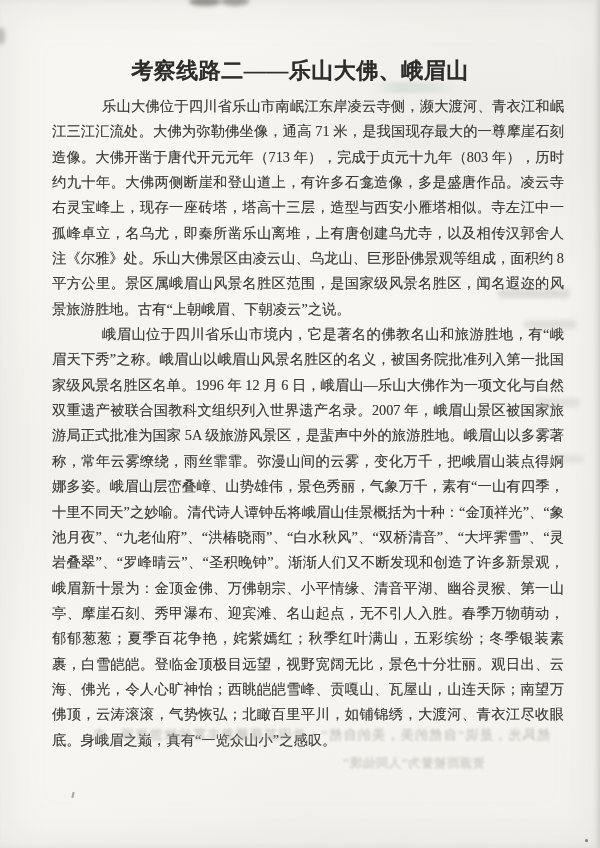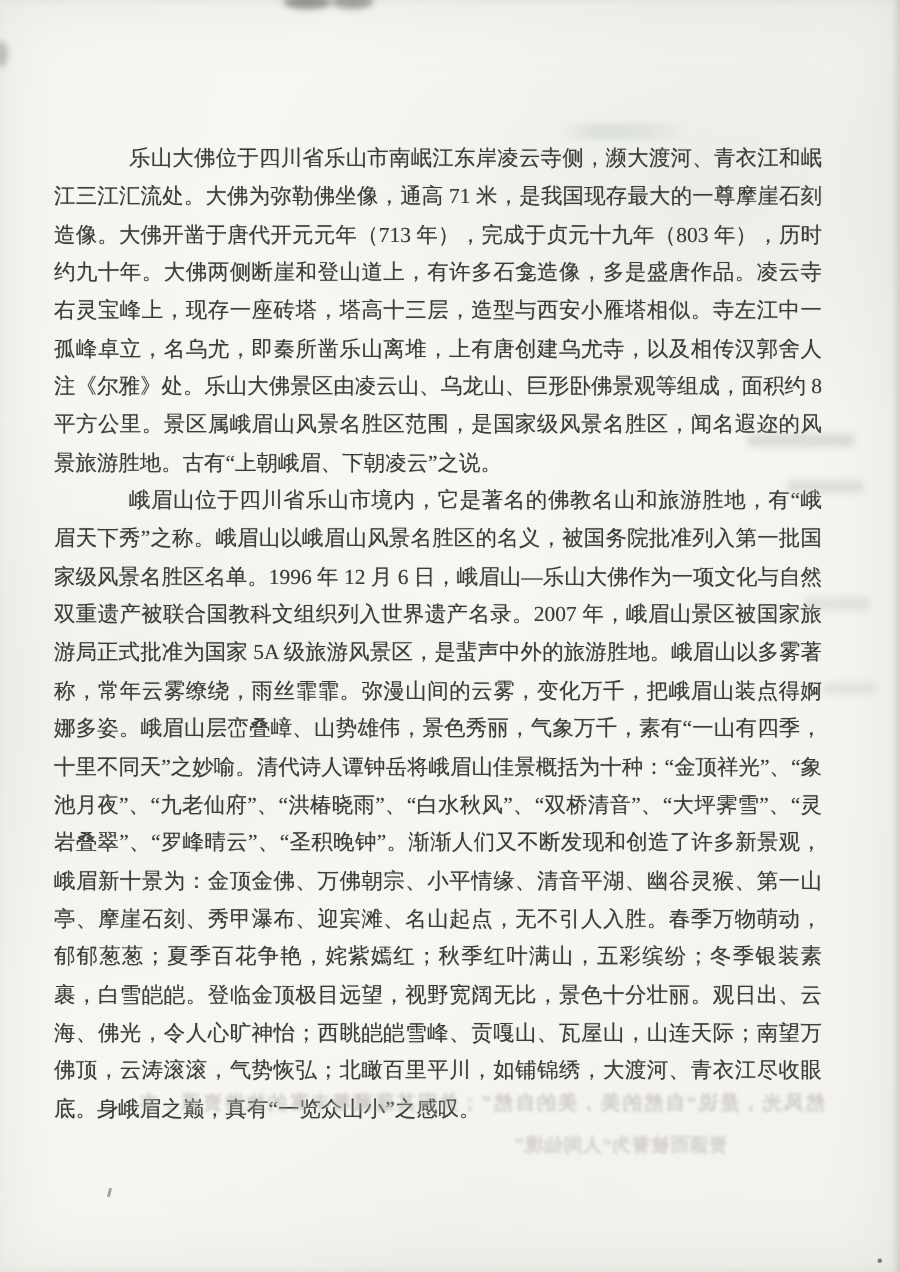--- a/index.html
+++ b/index.html
@@ -35,21 +35,21 @@
     font-weight: bold;
     letter-spacing: 0.5px;
     color: #2e2d2b;
     text-shadow: 0 0 0.6px rgba(46,45,43,0.55);
   }
 
   
   .doc-body {
     position: absolute;
     top: 94px;
-    left: 36px;
+    left: 52px;
     width: 512px;
     color: #3d3c3a;
     font-size: 14.3px;
     line-height: 25.35px;
     text-align: justify;
     text-shadow: 0 0 0.55px rgba(61,60,58,0.5);
   }
   .doc-body p.para {
     margin: 0;
     padding: 0;
@@ -118,20 +118,21 @@
   .right-edge-shade {
     top: 0; right: 0; width: 5px; height: 100%;
     background: linear-gradient(to right, rgba(166,164,156,0), rgba(166,164,156,0.25));
   }
 </style>
 </head>
 <body>
 
 <div class="page">
 
+  <h1 class="doc-title">考察线路二——乐山大佛、峨眉山</h1>
 
   <div class="doc-body">
       <p class="para">乐山大佛位于四川省乐山市南岷江东岸凌云寺侧，濒大渡河、青衣江和岷江三江汇流处。大佛为弥勒佛坐像，通高 71 米，是我国现存最大的一尊摩崖石刻造像。大佛开凿于唐代开元元年（713 年），完成于贞元十九年（803 年），历时约九十年。大佛两侧断崖和登山道上，有许多石龛造像，多是盛唐作品。凌云寺右灵宝峰上，现存一座砖塔，塔高十三层，造型与西安小雁塔相似。寺左江中一孤峰卓立，名乌尤，即秦所凿乐山离堆，上有唐创建乌尤寺，以及相传汉郭舍人注《尔雅》处。乐山大佛景区由凌云山、乌龙山、巨形卧佛景观等组成，面积约 8 平方公里。景区属峨眉山风景名胜区范围，是国家级风景名胜区，闻名遐迩的风景旅游胜地。古有“上朝峨眉、下朝凌云”之说。</p>
       <p class="para">峨眉山位于四川省乐山市境内，它是著名的佛教名山和旅游胜地，有“峨眉天下秀”之称。峨眉山以峨眉山风景名胜区的名义，被国务院批准列入第一批国家级风景名胜区名单。1996 年 12 月 6 日，峨眉山—乐山大佛作为一项文化与自然双重遗产被联合国教科文组织列入世界遗产名录。2007 年，峨眉山景区被国家旅游局正式批准为国家 5A 级旅游风景区，是蜚声中外的旅游胜地。峨眉山以多雾著称，常年云雾缭绕，雨丝霏霏。弥漫山间的云雾，变化万千，把峨眉山装点得婀娜多姿。峨眉山层峦叠嶂、山势雄伟，景色秀丽，气象万千，素有“一山有四季，十里不同天”之妙喻。清代诗人谭钟岳将峨眉山佳景概括为十种：“金顶祥光”、“象池月夜”、“九老仙府”、“洪椿晓雨”、“白水秋风”、“双桥清音”、“大坪霁雪”、“灵岩叠翠”、“罗峰晴云”、“圣积晚钟”。渐渐人们又不断发现和创造了许多新景观，峨眉新十景为：金顶金佛、万佛朝宗、小平情缘、清音平湖、幽谷灵猴、第一山亭、摩崖石刻、秀甲瀑布、迎宾滩、名山起点，无不引人入胜。春季万物萌动，郁郁葱葱；夏季百花争艳，姹紫嫣红；秋季红叶满山，五彩缤纷；冬季银装素裹，白雪皑皑。登临金顶极目远望，视野宽阔无比，景色十分壮丽。观日出、云海、佛光，令人心旷神怡；西眺皑皑雪峰、贡嘎山、瓦屋山，山连天际；南望万佛顶，云涛滚滚，气势恢弘；北瞰百里平川，如铺锦绣，大渡河、青衣江尽收眼底。身峨眉之巅，真有“一览众山小”之感叹。</p>
     </div>
 
   <div class="artifact smudge-top-1"></div>
   <div class="artifact smudge-top-2"></div>
   <div class="artifact smudge-left-edge"></div>
   <div class="artifact title-bleed-streak"></div>

